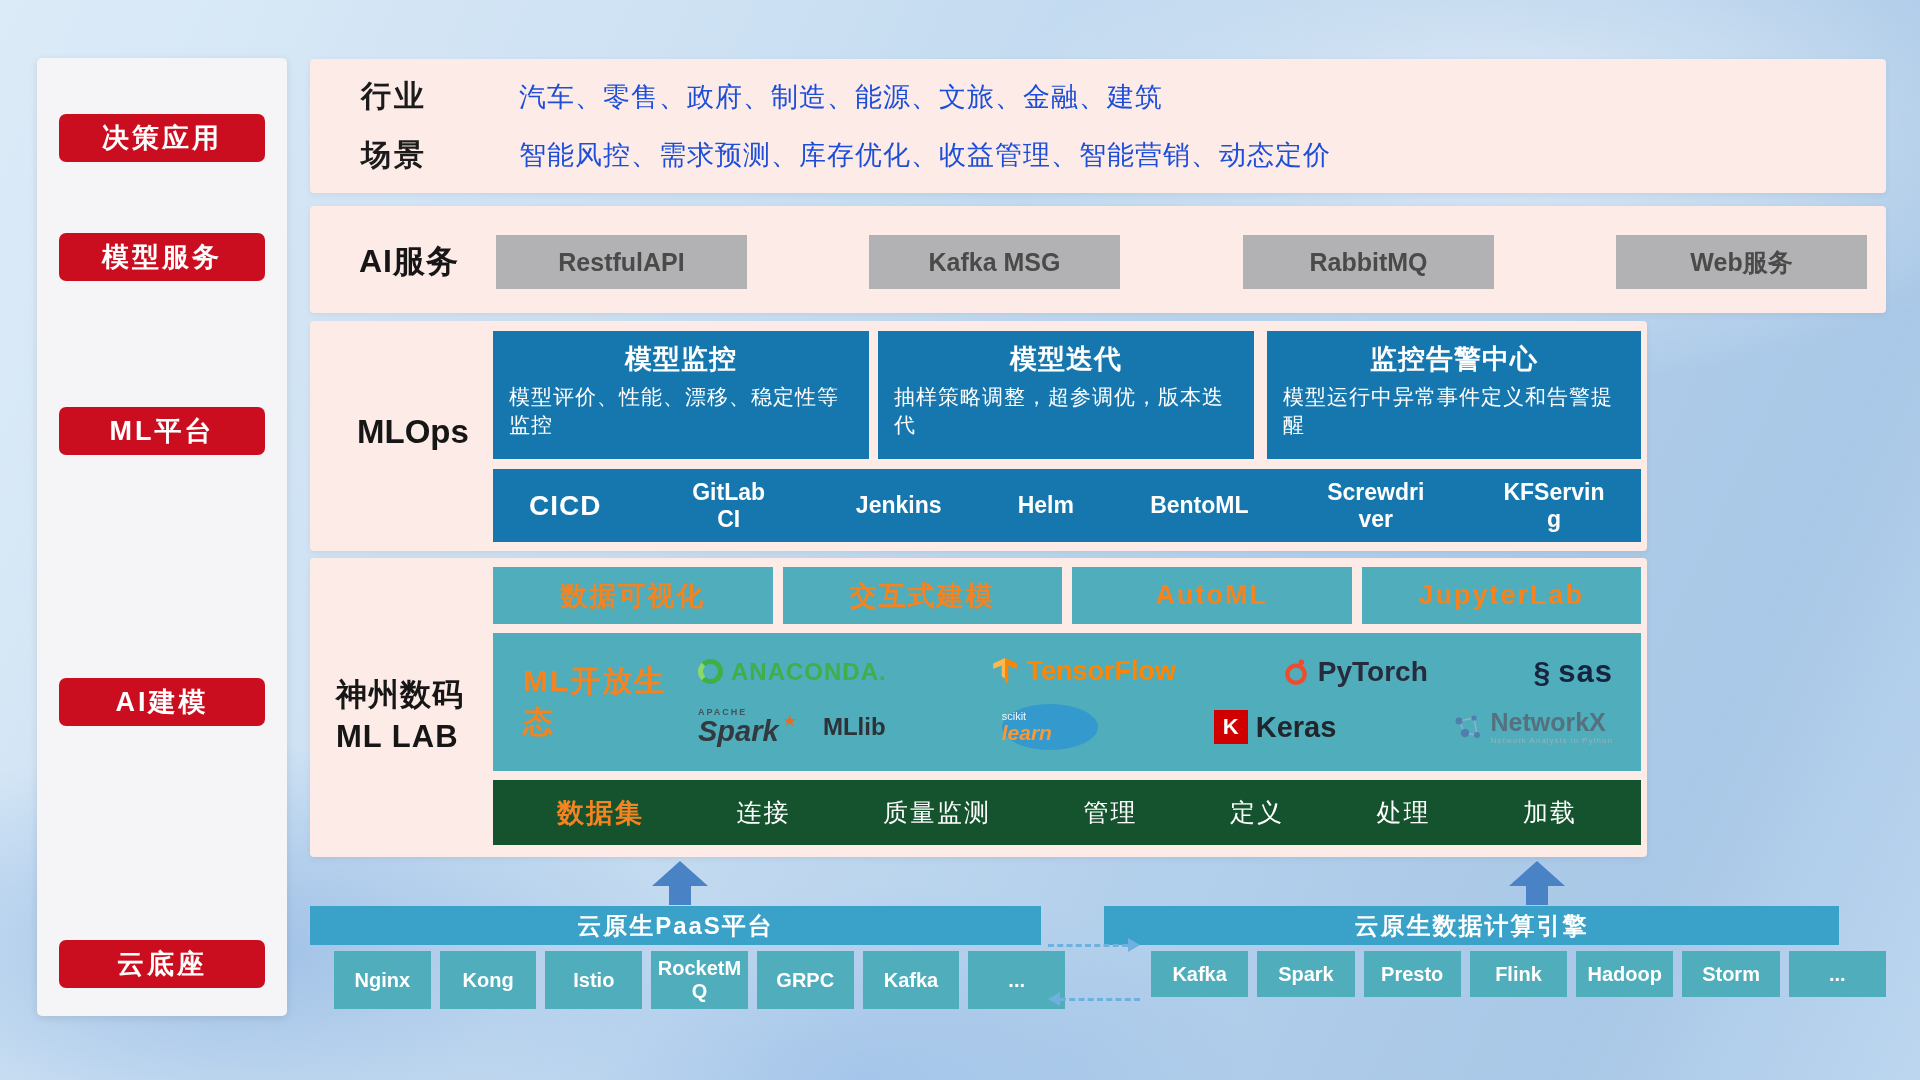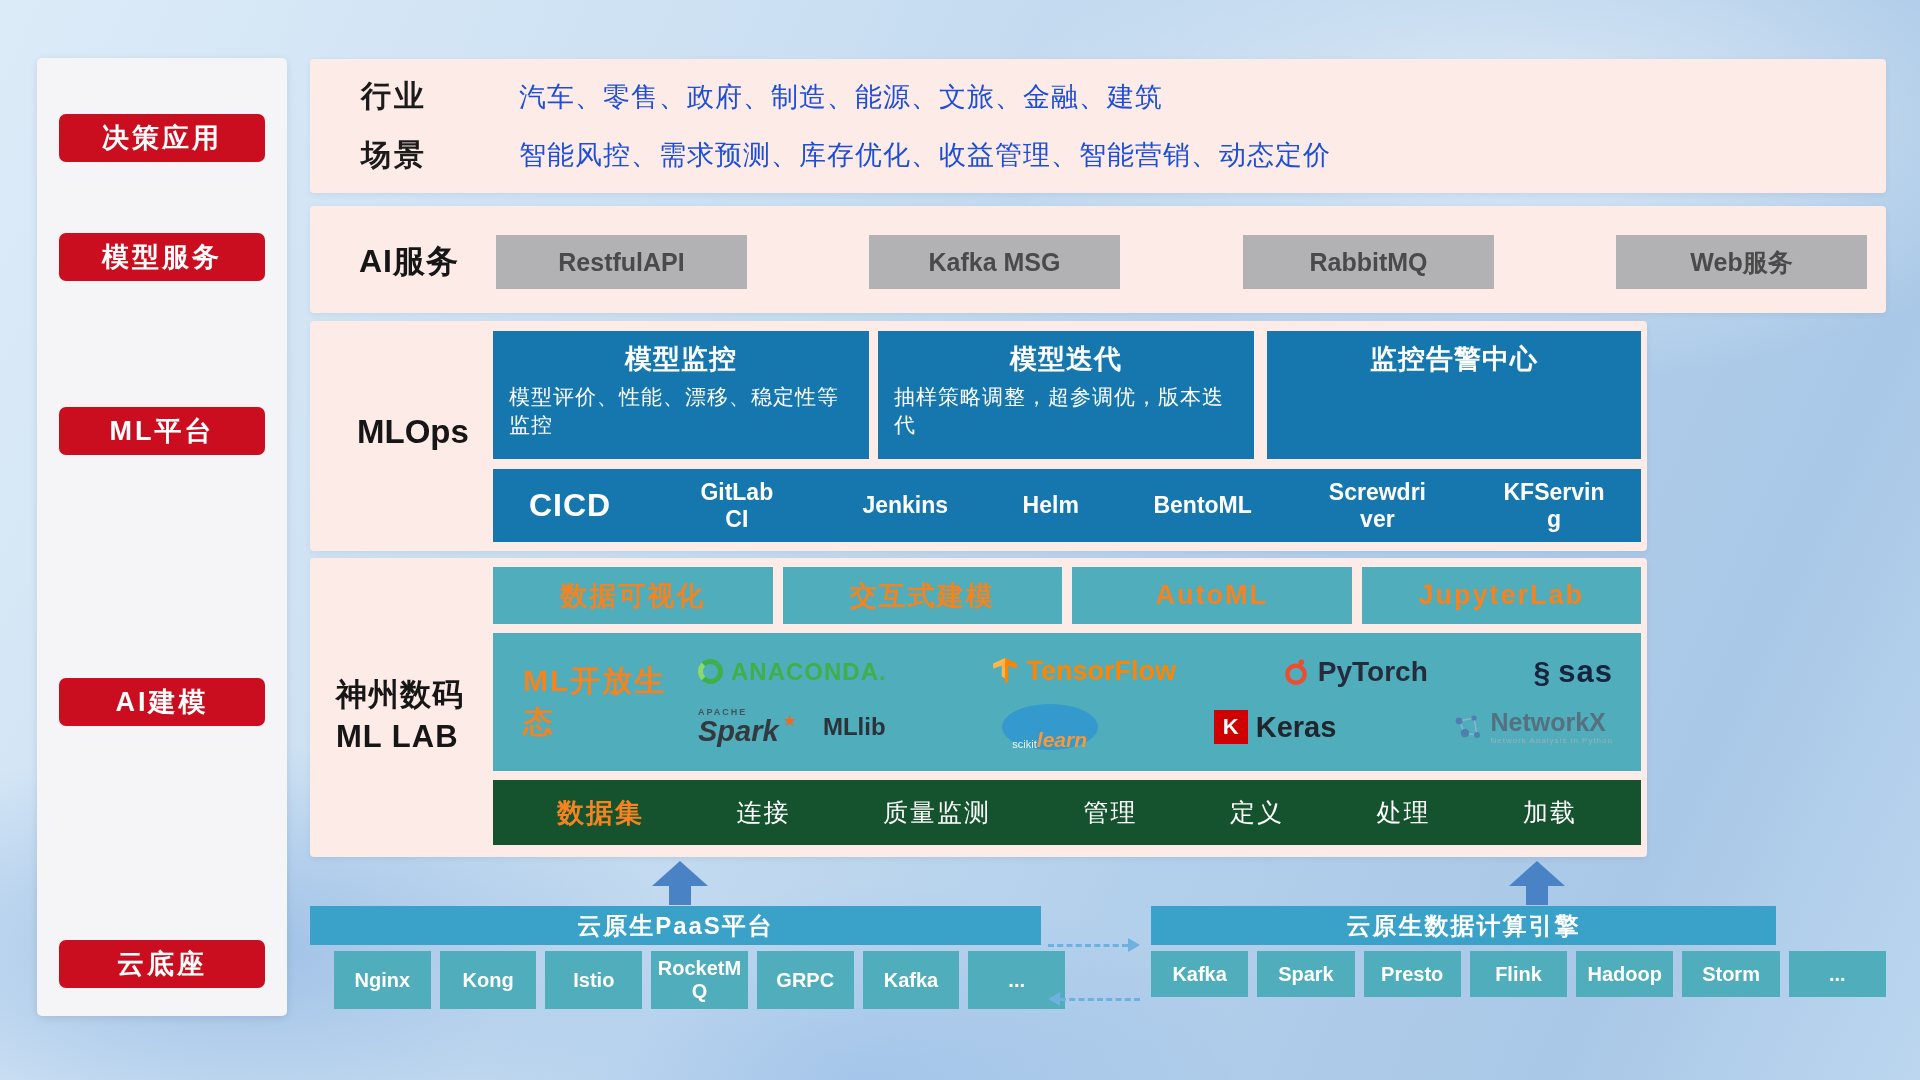--- a/index.html
+++ b/index.html
@@ -38,21 +38,21 @@
     color:#4a4a4a; font-weight:700; font-size:25px;
     display:flex; align-items:center; justify-content:center; }
 
   .mlops-panel { left:310px; top:321px; width:1337px; height:230px; }
   .mlops-label { left:47px; top:92px; font-size:33px; }
   .blue-card { position:absolute; top:10px; height:128px; background:#1577ae; color:#fff; }
   .card-title { text-align:center; font-weight:700; font-size:27px; margin-top:10px; letter-spacing:1px; }
   .card-desc { font-size:21px; line-height:1.35; padding:6px 16px 0 16px; letter-spacing:1px; }
   .cicd-bar { position:absolute; left:183px; top:148px; width:1148px; height:73px; background:#1577ae;
     color:#fff; display:flex; align-items:center; justify-content:space-between; padding:0 36px; }
-  .cicd-label { font-weight:800; font-size:32px; letter-spacing:1px; }
+  .cicd-label { font-weight:800; font-size:28px; letter-spacing:1px; }
   .cicd-tool { font-size:23px; font-weight:600; max-width:102px; text-align:center; overflow-wrap:anywhere; line-height:1.15; }
 
   .mllab-panel { left:310px; top:558px; width:1337px; height:299px; }
   .mllab-label { left:26px; top:116px; font-size:31px; line-height:42px; letter-spacing:1px; }
   .toptools-row { position:absolute; left:183px; top:9px; width:1148px; height:57px; display:flex; gap:10px; }
   .top-tool { flex:1; background:#4fadbc; color:#f5831f; font-weight:800; font-size:27px; letter-spacing:2px;
     display:flex; align-items:center; justify-content:center; }
   .eco-box { position:absolute; left:183px; top:75px; width:1148px; height:138px; background:#4fadbc; display:flex; }
   .eco-label { width:205px; display:flex; align-items:center; padding-left:30px;
     color:#f5831f; font-weight:800; font-size:30px; letter-spacing:2px; }
@@ -64,21 +64,21 @@
   .lg-tf-text { color:#ff8500; font-weight:800; font-size:27px; }
   .lg-pt-text { color:#262c3c; font-weight:700; font-size:28px; }
   .lg-sas-icon { color:#16243f; font-weight:800; font-size:30px; line-height:1; }
   .lg-sas-text { color:#16243f; font-weight:800; font-size:31px; letter-spacing:1px; }
   .spark-stack { display:flex; flex-direction:column; line-height:1; }
   .spark-apache { font-size:9px; letter-spacing:2px; color:#47525a; font-weight:700; }
   .spark-main { font-size:29px; font-weight:800; font-style:italic; color:#33393e; }
   .spark-star { color:#f06a1d; font-size:16px; margin-left:-4px; margin-top:-14px; }
   .lg-mllib { color:#2c3238; font-weight:700; font-size:24px; margin-left:18px; }
   .lg-scikit { width:96px; height:46px; background:#3499cd; border-radius:50%;
-    display:flex; align-items:flex-end; justify-content:center; line-height:1; }
+    display:flex; flex-direction:column; align-items:flex-start; justify-content:center; line-height:1; }
   .sk-top { font-size:11px; color:#eef6fb; }
   .sk-main { font-size:21px; color:#f89939; font-weight:800; font-style:italic; }
   .keras-k { width:34px; height:34px; background:#d00000; color:#fff; font-weight:800; font-size:22px;
     display:flex; align-items:center; justify-content:center; }
   .keras-text { color:#20262b; font-weight:700; font-size:29px; }
   .nx-stack { display:flex; flex-direction:column; line-height:1.1; }
   .nx-text { color:#55707f; font-weight:700; font-size:25px; }
   .nx-sub { font-size:8px; color:#9db0ba; letter-spacing:1px; }
   .dataset-row { position:absolute; left:183px; top:222px; width:1148px; height:65px; background:#14532d;
     display:flex; align-items:center; justify-content:space-between; padding:0 64px; }
@@ -150,20 +150,21 @@
     <div class="blue-card" style="left:183px;width:376px">
       <div class="card-title">模型监控</div>
       <div class="card-desc">模型评价、性能、漂移、稳定性等监控</div>
     </div>
     <div class="blue-card" style="left:568px;width:376px">
       <div class="card-title">模型迭代</div>
       <div class="card-desc">抽样策略调整，超参调优，版本迭代</div>
     </div>
     <div class="blue-card" style="left:957px;width:374px">
       <div class="card-title">监控告警中心</div>
+      <div class="card-desc">模型运行中异常事件定义和告警提醒</div>
     </div>
 
     <div class="cicd-bar">
       <span class="cicd-label">CICD</span>
       <span class="cicd-tool">GitLab CI</span>
       <span class="cicd-tool">Jenkins</span>
       <span class="cicd-tool">Helm</span>
       <span class="cicd-tool">BentoML</span>
       <span class="cicd-tool">Screwdriver</span>
       <span class="cicd-tool">KFServing</span>
@@ -278,21 +279,21 @@
   <div class="bottom-row paas-row">
     <div class="bottom-item">Nginx</div>
     <div class="bottom-item">Kong</div>
     <div class="bottom-item">Istio</div>
     <div class="bottom-item">RocketMQ</div>
     <div class="bottom-item">GRPC</div>
     <div class="bottom-item">Kafka</div>
     <div class="bottom-item">...</div>
   </div>
 
-  <div class="bottom-header" style="left:1151px;width:625px">云原生数据计算引擎</div>
+  <div class="bottom-header" style="left:1104px;width:735px">云原生数据计算引擎</div>
   <div class="bottom-row engine-row">
     <div class="bottom-item">Kafka</div>
     <div class="bottom-item">Spark</div>
     <div class="bottom-item">Presto</div>
     <div class="bottom-item">Flink</div>
     <div class="bottom-item">Hadoop</div>
     <div class="bottom-item">Storm</div>
     <div class="bottom-item">...</div>
   </div>
 

